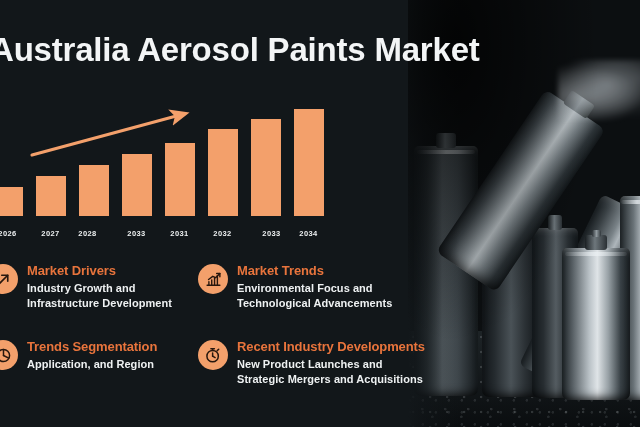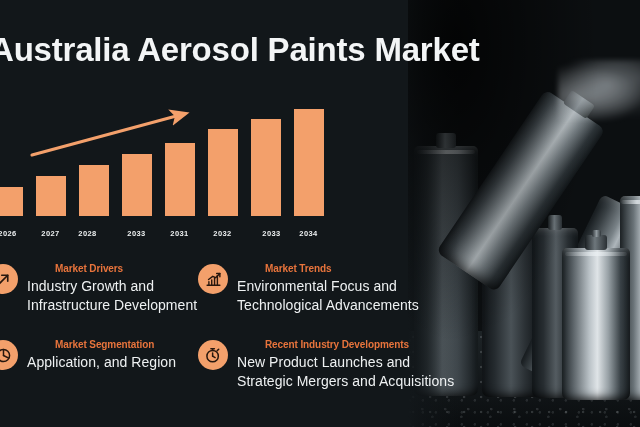--- a/index.html
+++ b/index.html
@@ -108,26 +108,25 @@
   #card-market-drivers{left:-12px;top:262px;}
   #card-market-trends{left:198px;top:262px;}
   #card-market-segmentation{left:-12px;top:338px;}
   #card-recent-developments{left:198px;top:338px;}
   .icon-circle{
     width:30px;height:30px;border-radius:50%;background:#f3a06b;
     flex:0 0 30px;display:flex;align-items:center;justify-content:center;margin-top:2px;
   }
   .card-text{padding-top:1px;}
   .card-heading{
-    color:#e8743c;font-size:10px;font-weight:700;letter-spacing:-.1px;white-space:nowrap;
+    color:#e8743c;font-size:13px;font-weight:700;letter-spacing:-.1px;white-space:nowrap;
     margin-bottom:3px;
-    margin-left:28px;
   }
   .card-line{
-    color:#eef1f2;font-size:14px;font-weight:400;letter-spacing:.05px;white-space:nowrap;
+    color:#eef1f2;font-size:11px;font-weight:700;letter-spacing:.05px;white-space:nowrap;
     line-height:1.38;
   }
 </style>
 </head>
 <body>
 
 <div id="banner">
 
   <div class="photo">
     <div class="floor"></div>
@@ -237,21 +236,21 @@
 
   <div class="card" id="card-market-segmentation">
     <div class="icon-circle">
       <svg width="17" height="17" viewBox="0 0 24 24" fill="none" stroke="#27170e" stroke-width="2.1" stroke-linecap="round" stroke-linejoin="round">
         <circle cx="12" cy="12" r="8.6"></circle>
         <line x1="12" y1="3.4" x2="12" y2="12"></line>
         <line x1="12" y1="12" x2="19.4" y2="15.8"></line>
       </svg>
     </div>
     <div class="card-text">
-      <div class="card-heading">Market Segmentation</div>
+      <div class="card-heading">Trends Segmentation</div>
       <div class="card-line">Application, and Region</div>
     </div>
   </div>
 
   <div class="card" id="card-recent-developments">
     <div class="icon-circle">
       <svg width="18" height="18" viewBox="0 0 24 24" fill="none" stroke="#27170e" stroke-width="2" stroke-linecap="round" stroke-linejoin="round">
         <circle cx="11.5" cy="13.5" r="7.6"></circle>
         <line x1="11.5" y1="13.5" x2="11.5" y2="9.2"></line>
         <line x1="11.5" y1="13.5" x2="14.8" y2="15.4"></line>

